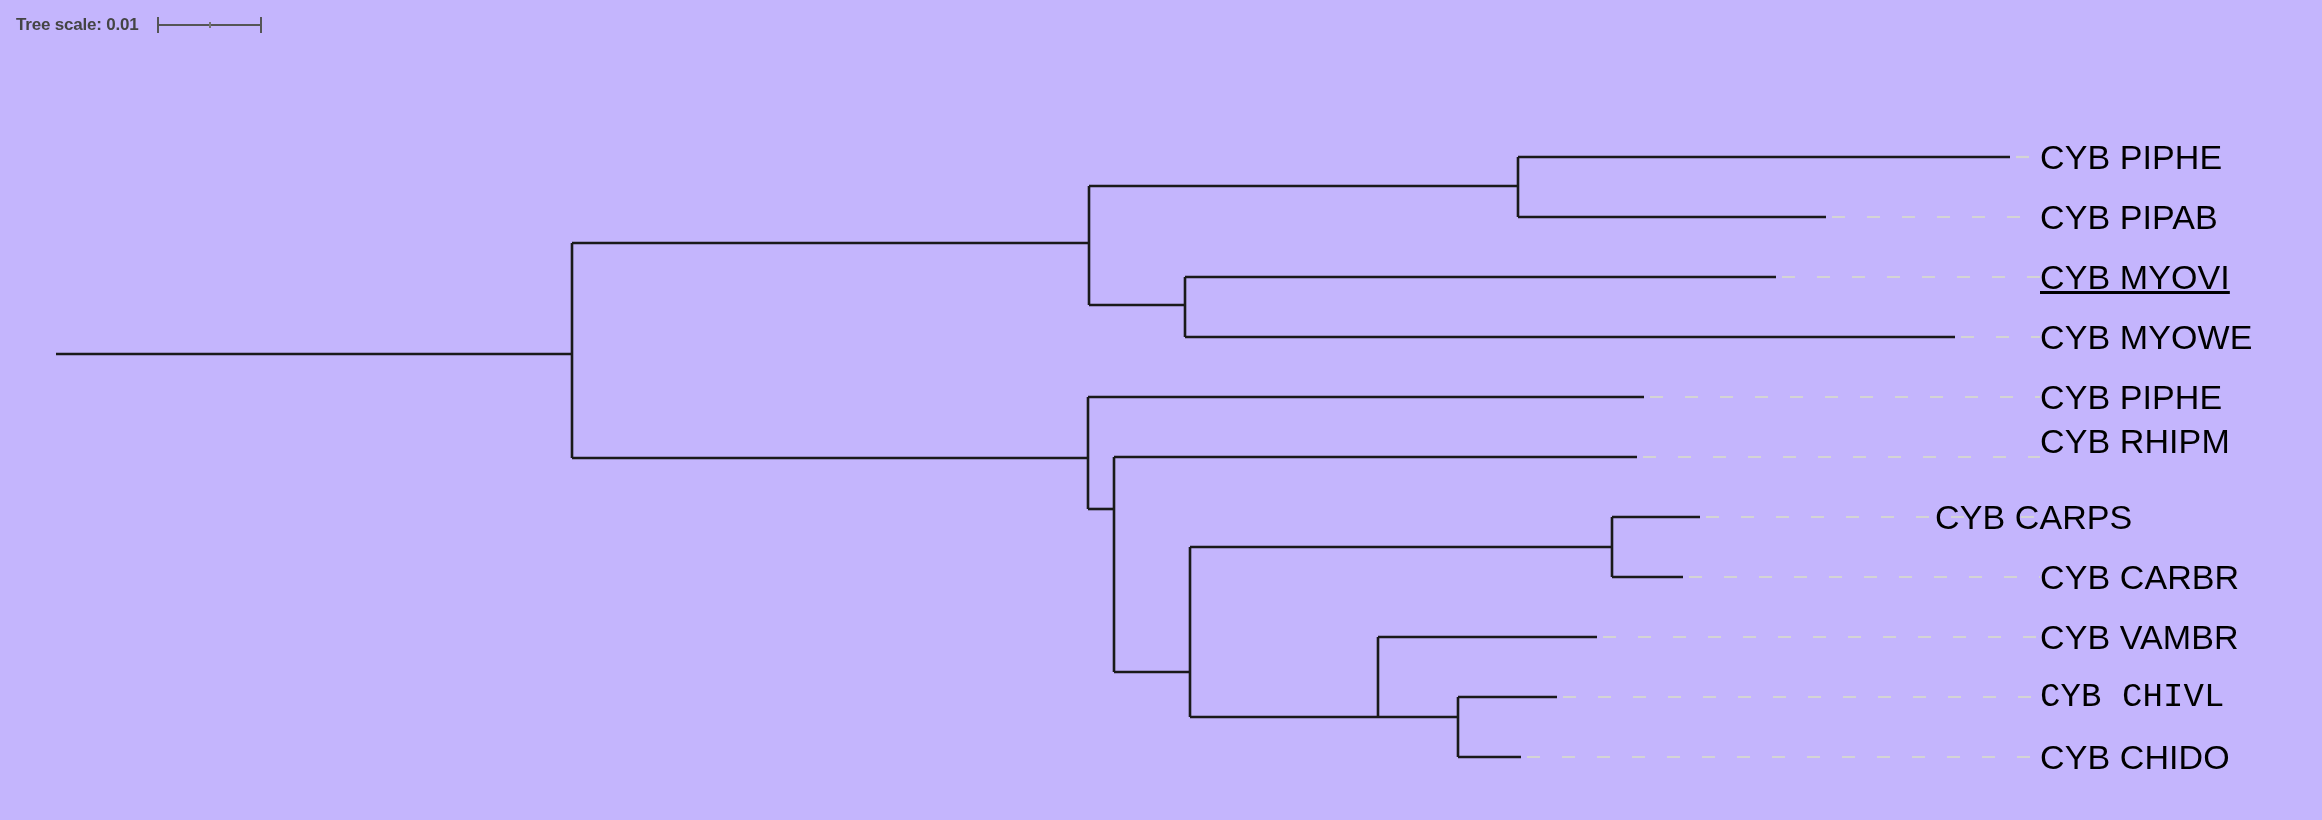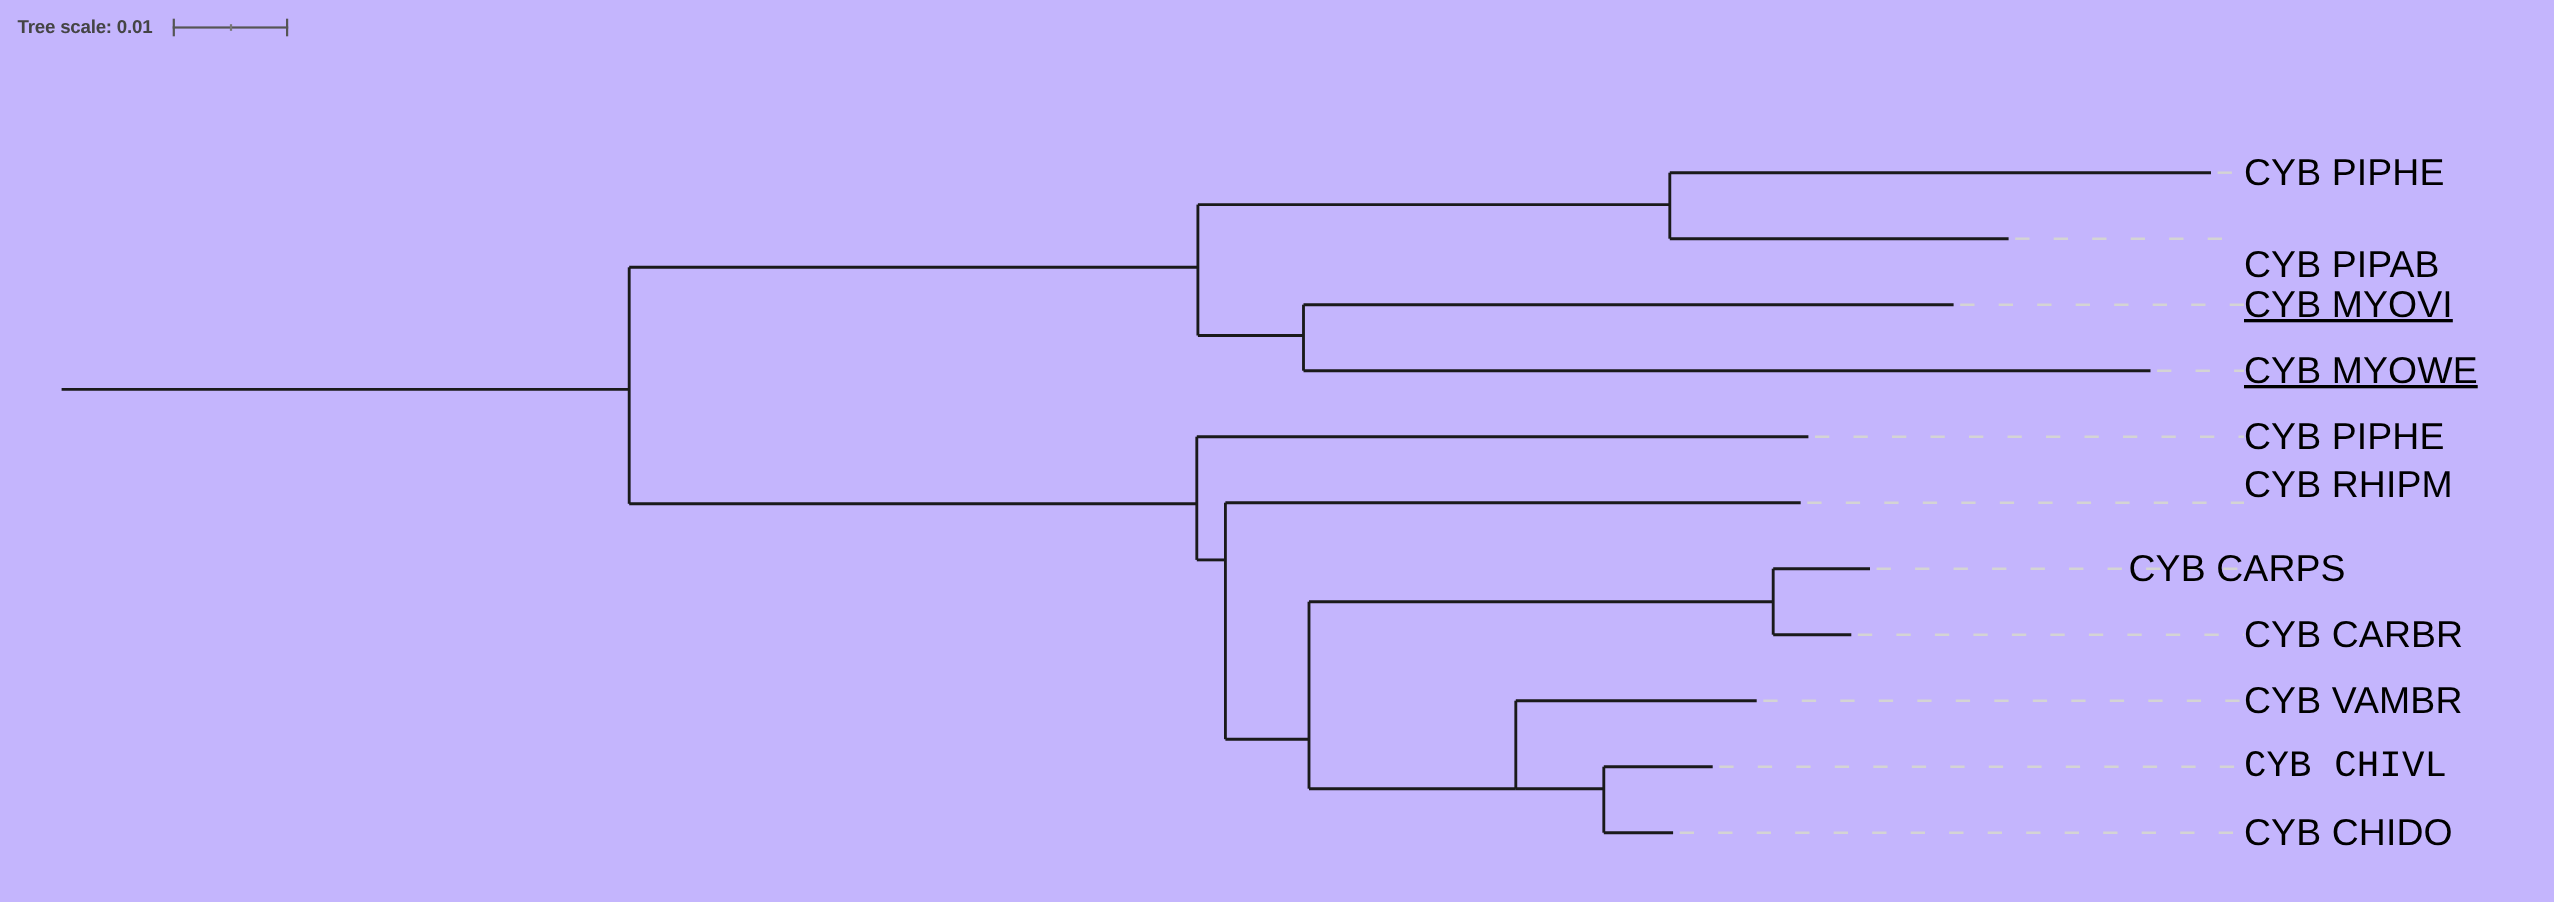--- a/index.html
+++ b/index.html
@@ -154,23 +154,23 @@
         <line x1="1612" y1="517" x2="1700" y2="517" class="branch"></line>
         <line x1="1612" y1="577" x2="1683" y2="577" class="branch"></line>
         <line x1="1378" y1="637" x2="1597" y2="637" class="branch"></line>
         <line x1="1458" y1="697" x2="1557" y2="697" class="branch"></line>
         <line x1="1458" y1="757" x2="1521" y2="757" class="branch"></line>
       </g>
   </svg>
 
   <div id="leaf-labels">
       <div class="leaf-label" style="left: 2040px; top: 157px;">CYB PIPHE</div>
-      <div class="leaf-label" style="left: 2040px; top: 217px; margin-top: 24px;">CYB PIPAB</div>
+      <div class="leaf-label" style="left: 2040px; top: 217px;">CYB PIPAB</div>
       <div class="leaf-label" style="left: 2040px; top: 277px; text-decoration: underline;">CYB MYOVI</div>
-      <div class="leaf-label" style="left: 2040px; top: 337px; text-decoration: underline;">CYB MYOWE</div>
+      <div class="leaf-label" style="left: 2040px; top: 337px;">CYB MYOWE</div>
       <div class="leaf-label" style="left: 2040px; top: 397px;">CYB PIPHE</div>
       <div class="leaf-label" style="left: 2040px; top: 441px;">CYB RHIPM</div>
       <div class="leaf-label" style="left: 1935px; top: 517px;">CYB CARPS</div>
       <div class="leaf-label" style="left: 2040px; top: 577px;">CYB CARBR</div>
       <div class="leaf-label" style="left: 2040px; top: 637px;">CYB VAMBR</div>
       <div class="leaf-label" style="left: 2040px; top: 697px; font-family: Liberation Mono, monospace;">CYB CHIVL</div>
       <div class="leaf-label" style="left: 2040px; top: 757px; text-align: center;">CYB CHIDO</div>
     </div>
 
 </div>

